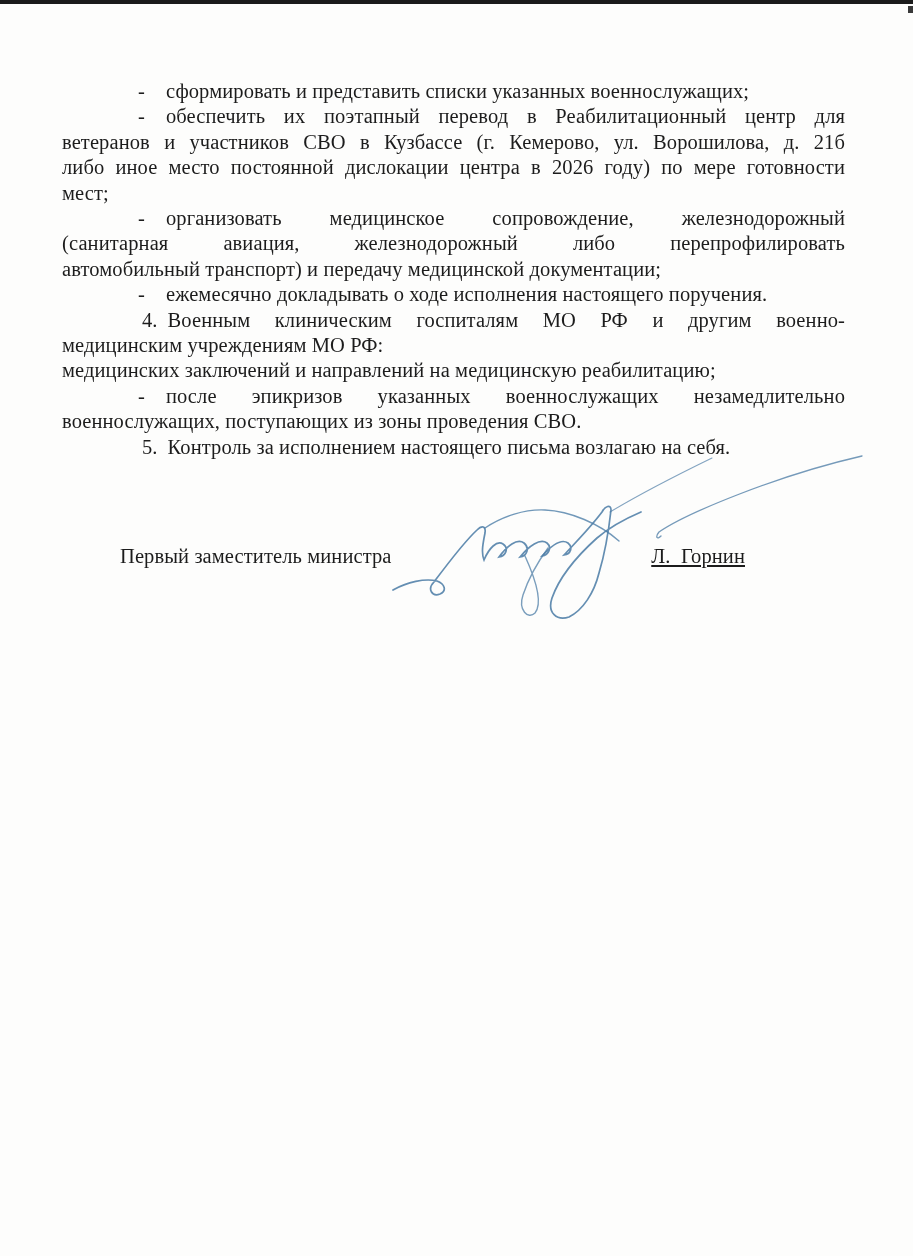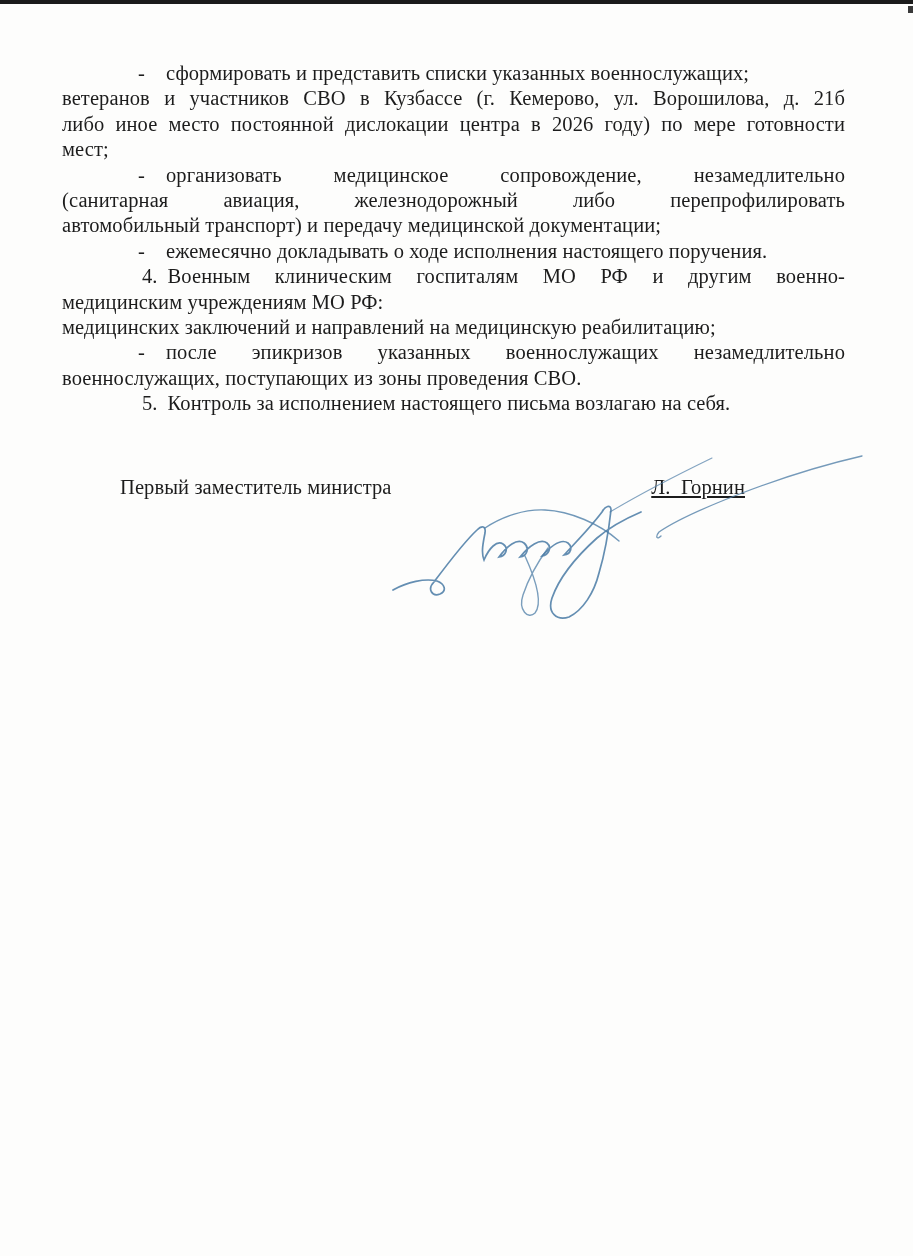--- a/index.html
+++ b/index.html
@@ -27,21 +27,21 @@
     position: absolute;
     top: 6px;
     right: 0;
     width: 5px;
     height: 7px;
     background: #3a3a3a;
   }
   .letter-body {
     position: absolute;
     left: 62px;
-    top: 61px;
+    top: 79px;
     width: 783px;
     font-size: 20.5px;
     line-height: 25.4px;
     letter-spacing: 0.1px;
   }
   .para { margin: 0; padding: 0; }
   .line {
     text-align: left;
     white-space: normal;
   }
@@ -52,21 +52,21 @@
   .line.first { text-indent: 76px; }
   .para.numbered .line.first { text-indent: 80px; }
   .marker { margin-right: 21px; }
   .para.numbered .marker { margin-right: 10px; }
   .sig-row {
     display: flex;
     justify-content: space-between;
     align-items: baseline;
     margin-top: 58px;
   }
-  .sig-title { margin-left: 58px; }
+  .sig-title { margin-left: 58px; margin-top: 26px; }
   .sig-name  { margin-right: 100px; white-space: pre; text-decoration: underline; }
   .signature-ink {
     position: absolute;
     left: 385px;
     top: 448px;
     width: 500px;
     height: 180px;
   }
 </style>
 </head>
@@ -75,27 +75,28 @@
 <div class="scan-edge-top"></div>
 <div class="scan-edge-corner"></div>
 
 <div class="letter-body">
 
   <div class="para">
     <div class="line first"><span class="marker">-</span><span>сформировать и представить списки указанных военнослужащих;</span></div>
   </div>
 
   <div class="para">
+    <div class="line first j"><span class="marker">-</span><span>обеспечить их поэтапный перевод в Реабилитационный центр для</span></div>
     <div class="line j">ветеранов и участников СВО в Кузбассе (г. Кемерово, ул. Ворошилова, д. 21б</div>
     <div class="line j">либо иное место постоянной дислокации центра в 2026 году) по мере готовности</div>
     <div class="line">мест;</div>
   </div>
 
   <div class="para">
-    <div class="line first j"><span class="marker">-</span><span>организовать медицинское сопровождение, незамедлительно</span></div>
+    <div class="line first j"><span class="marker">-</span><span>организовать медицинское сопровождение, железнодорожный</span></div>
     <div class="line j">(санитарная авиация, железнодорожный либо перепрофилировать</div>
     <div class="line">автомобильный транспорт) и передачу медицинской документации;</div>
   </div>
 
   <div class="para">
     <div class="line first"><span class="marker">-</span><span>ежемесячно докладывать о ходе исполнения настоящего поручения.</span></div>
   </div>
 
   <div class="para numbered">
     <div class="line first j"><span class="marker">4.</span><span>Военным клиническим госпиталям МО РФ и другим военно-</span></div>

